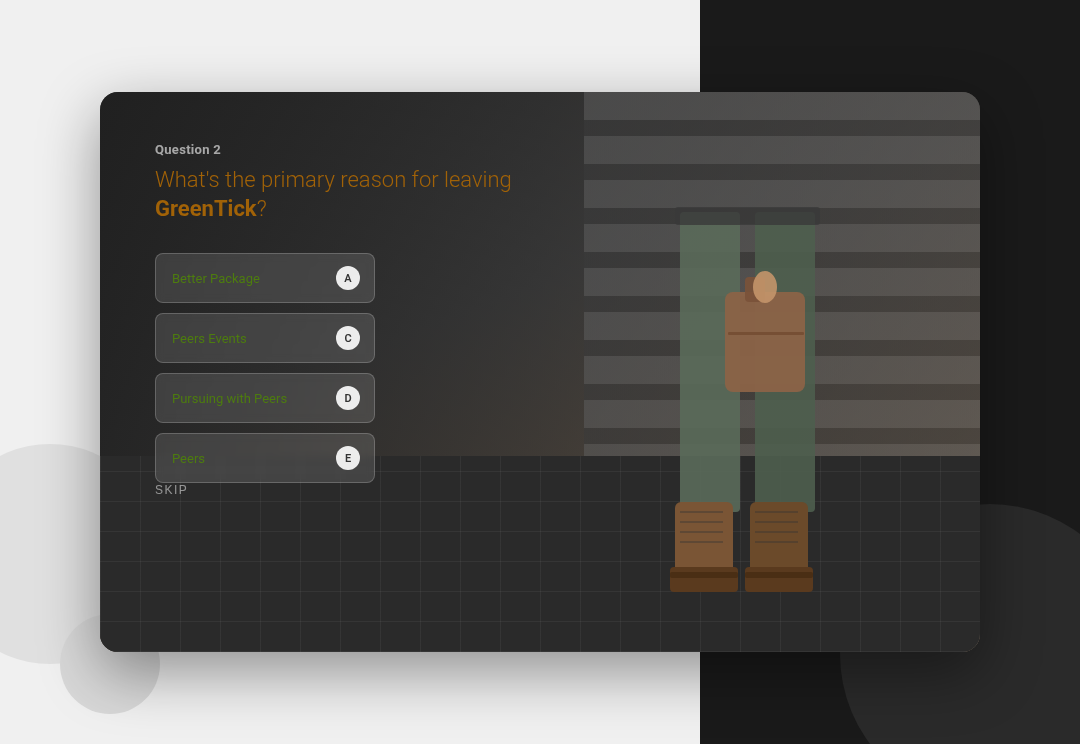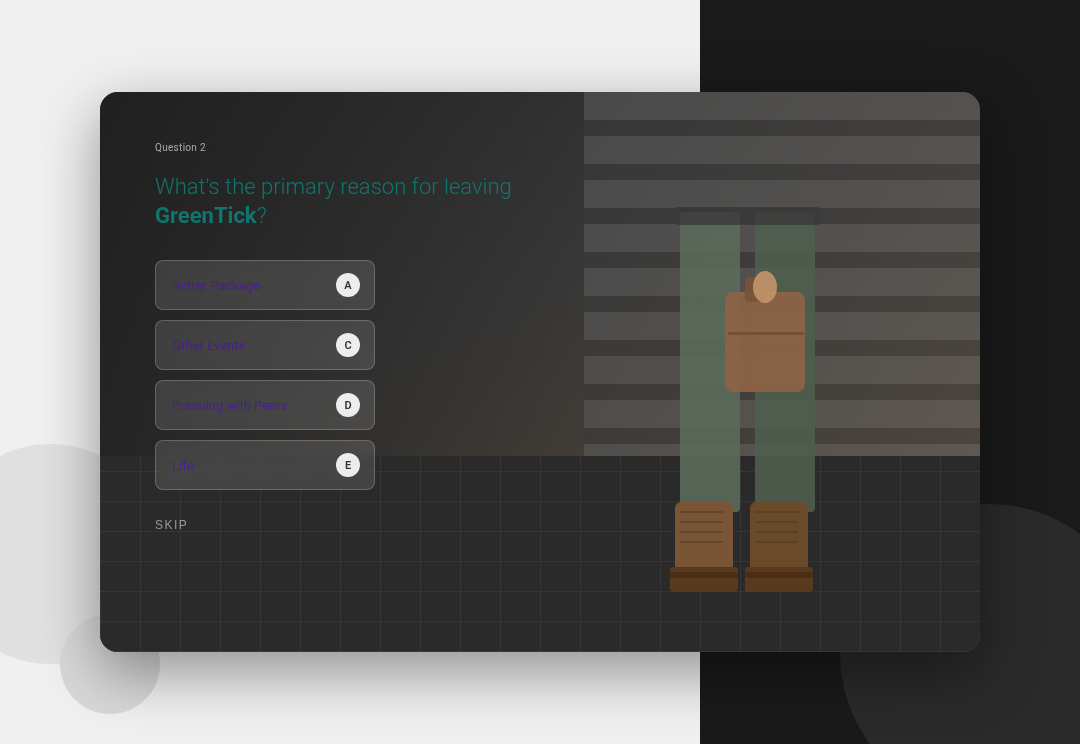--- a/index.html
+++ b/index.html
@@ -120,28 +120,28 @@
       z-index: 10;
       padding: 50px 55px;
       height: 100%;
       display: flex;
       flex-direction: column;
       justify-content: flex-start;
     }
 
     .question-number {
       color: rgba(255,255,255,0.6);
-      font-size: 10px;
-      font-weight: 400;
-      margin-bottom: 20px;
+      font-size: 13px;
+      font-weight: 700;
+      margin-bottom: 9px;
       letter-spacing: 0.3px;
     }
 
     .question-text {
-      color: #0f766e;
+      color: #a16207;
       font-size: 22px;
       font-weight: 300;
       margin-bottom: 30px;
       line-height: 1.3;
       max-width: 460px;
     }
 
     .question-text strong {
       font-weight: 700;
     }
@@ -160,42 +160,41 @@
       background: rgba(255,255,255,0.12);
       border: 1px solid rgba(255,255,255,0.2);
       border-radius: 8px;
       padding: 12px 14px 12px 16px;
       cursor: pointer;
       transition: background 0.2s;
       backdrop-filter: blur(4px);
     }
 
     .option-label {
-      color: #4c1d95;
+      color: #4d7c0f;
       font-size: 13px;
       font-weight: 400;
       flex: 1;
     }
 
     .option-key {
       width: 24px;
       height: 24px;
       border-radius: 50%;
       background: rgba(255,255,255,0.9);
       color: #333;
       font-size: 11px;
       font-weight: 600;
       display: flex;
       align-items: center;
       justify-content: center;
       flex-shrink: 0;
     }
 
     .skip-btn {
-      margin-top: 28px;
       color: rgba(255,255,255,0.5);
       font-size: 12px;
       font-weight: 500;
       letter-spacing: 1.5px;
       cursor: pointer;
       background: none;
       border: none;
       text-align: left;
       padding: 0;
     }
@@ -264,28 +263,28 @@
     <div class="question-text">
       <span>What's the primary reason for leaving </span><strong>GreenTick</strong><span>?</span>
     </div>
 
     <div class="options-list" id="options-container">
     <div class="option-item">
           <span class="option-label">Better Package</span>
           <span class="option-key">A</span>
         </div>
         <div class="option-item">
-          <span class="option-label">Other Events</span>
+          <span class="option-label">Peers Events</span>
           <span class="option-key">C</span>
         </div>
         <div class="option-item">
           <span class="option-label">Pursuing with Peers</span>
           <span class="option-key">D</span>
         </div>
         <div class="option-item">
-          <span class="option-label">Life</span>
+          <span class="option-label">Peers</span>
           <span class="option-key">E</span>
         </div>
       </div>
 
     <button class="skip-btn">SKIP</button>
   </div>
 </div>
 
 </body></html>

